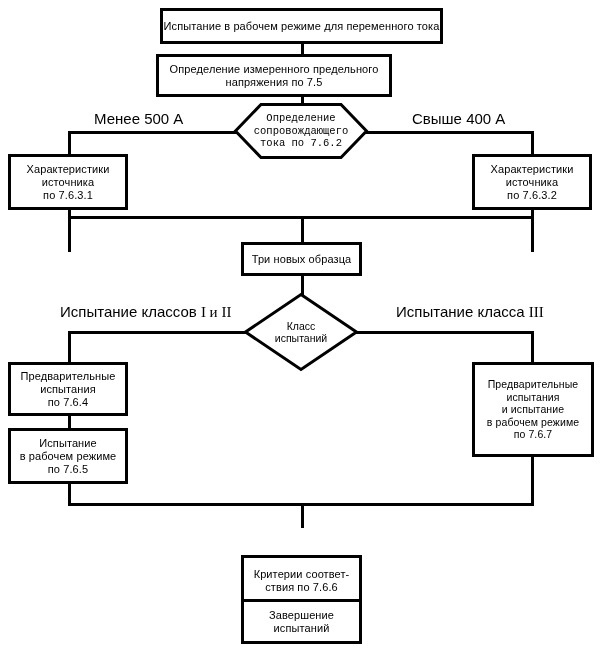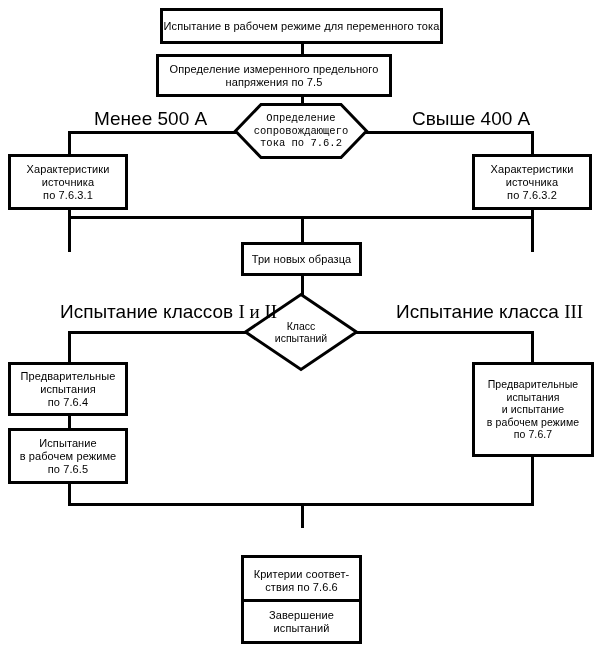--- a/index.html
+++ b/index.html
@@ -65,21 +65,21 @@
     background: #000000;
     z-index: 1;
   }
   .ln.h { height: 3px; }
   .ln.v { width: 3px; }
 
   
   .edge-label {
     position: absolute;
     z-index: 5;
-    font-size: 19px;
+    font-size: 15px;
     line-height: 17px;
     color: #000000;
     white-space: nowrap;
     background: transparent;
   }
   .edge-label .roman {
     font-family: "Liberation Serif", serif;
   }
 </style>
 </head>

